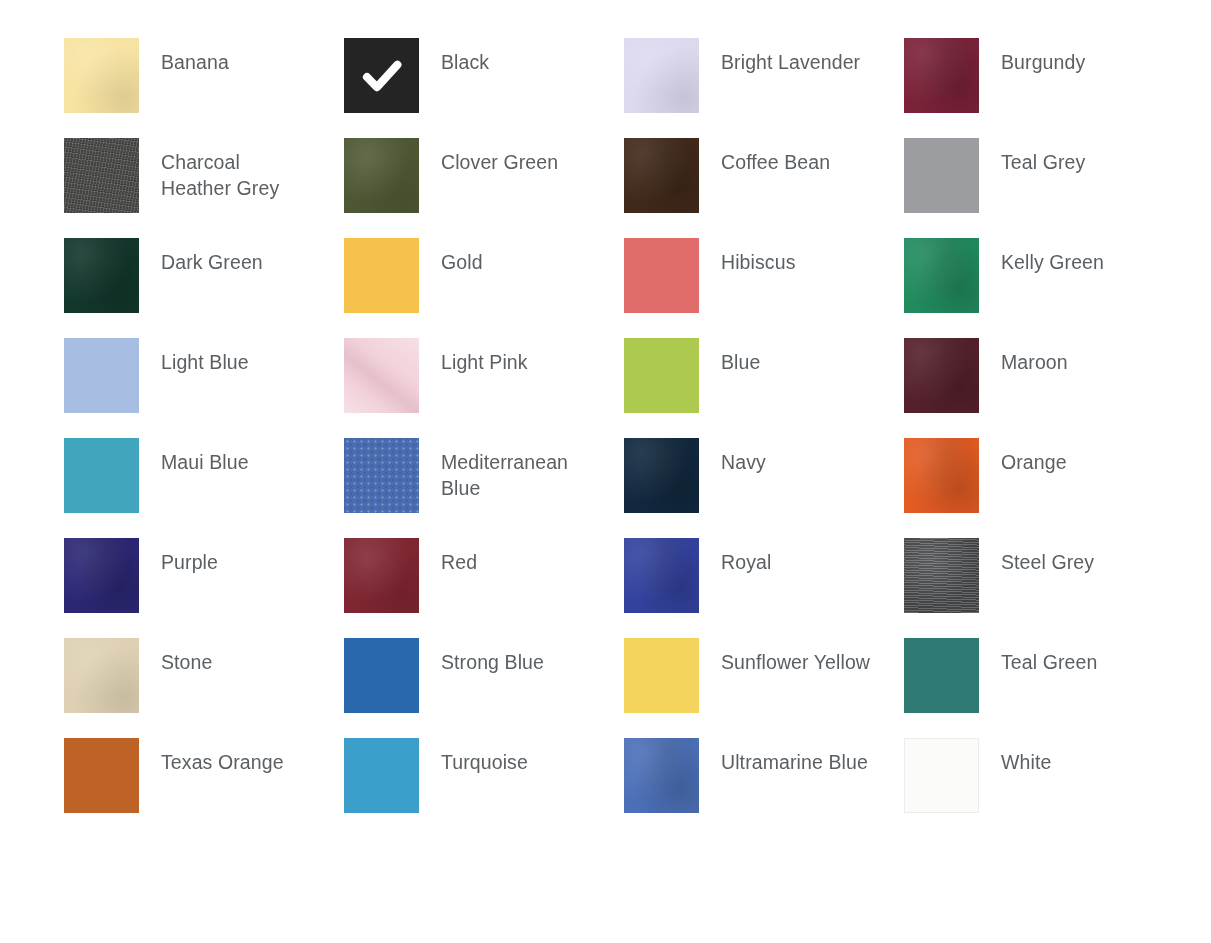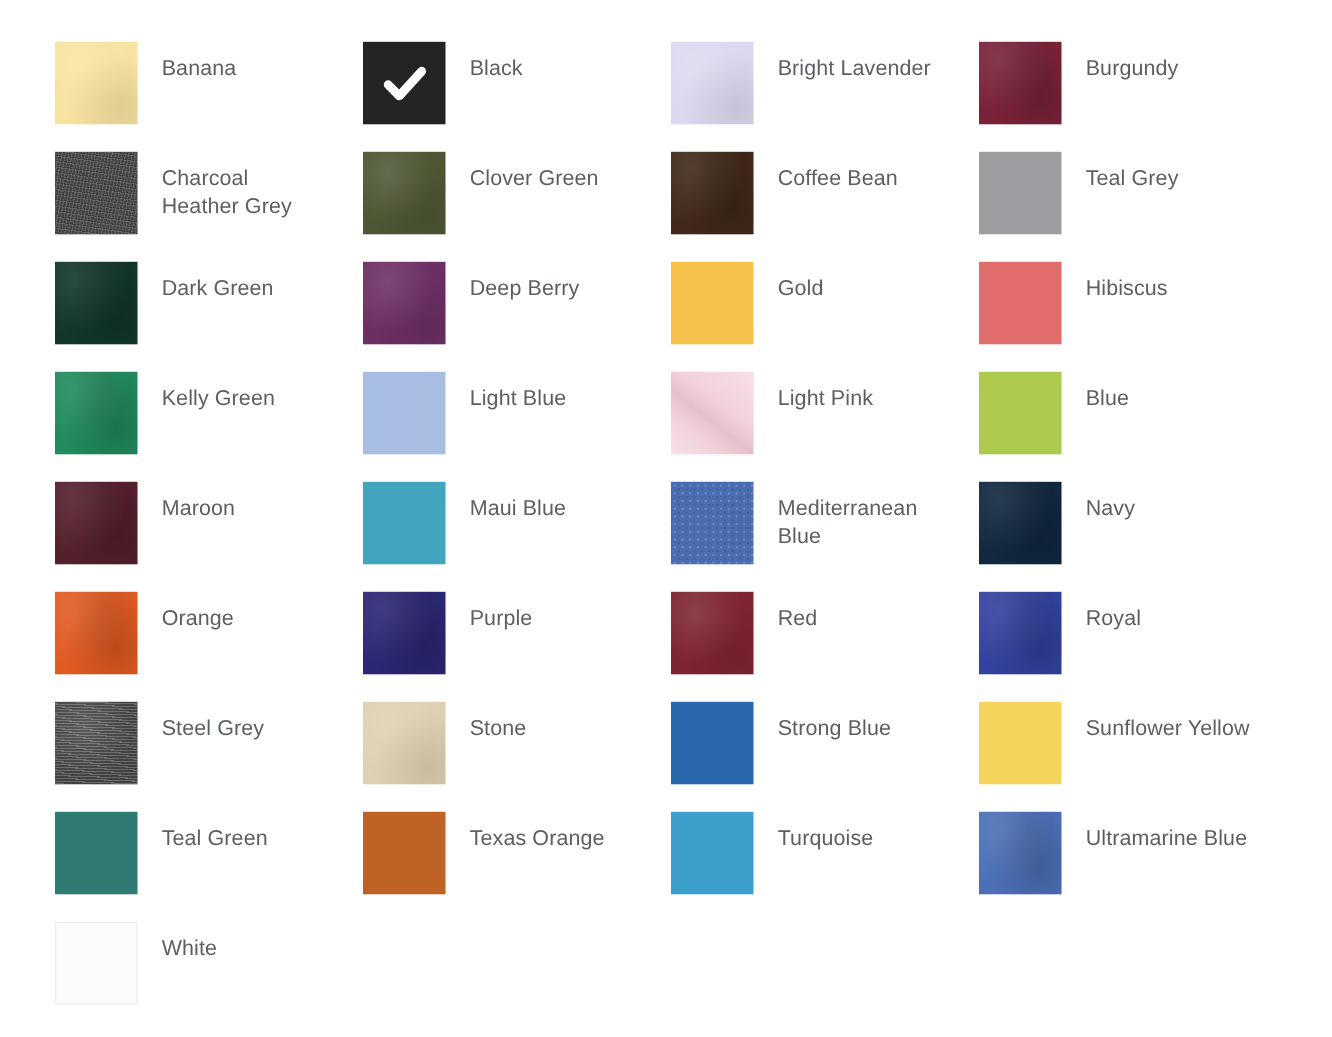--- a/index.html
+++ b/index.html
@@ -12,21 +12,21 @@
     height: 943px;
     font-family: "Liberation Sans", sans-serif;
     -webkit-font-smoothing: antialiased;
   }
 
   #swatch-grid {
     position: relative;
     width: 1211px;
     height: 943px;
     box-sizing: border-box;
-    padding: 38px 0 0 50px;
+    padding: 38px 0 0 64px;
     display: grid;
     grid-template-columns: repeat(4, 280px);
     grid-auto-rows: 100px;
     align-content: start;
   }
 
   .swatch-option {
     display: flex;
     align-items: flex-start;
     gap: 22px;
@@ -163,24 +163,20 @@
     </div>
     <div class="swatch-option">
       <div class="swatch-chip " style="background: rgb(155, 157, 160);"></div>
       <span class="swatch-label">Teal Grey</span>
     </div>
     <div class="swatch-option">
       <div class="swatch-chip tex-mottle" style="background: rgb(18, 55, 44);"></div>
       <span class="swatch-label">Dark Green</span>
     </div>
     <div class="swatch-option">
-      <div class="swatch-chip tex-soft" style="background: rgb(108, 47, 99);"></div>
-      <span class="swatch-label">Deep Berry</span>
-    </div>
-    <div class="swatch-option">
       <div class="swatch-chip " style="background: rgb(246, 194, 76);"></div>
       <span class="swatch-label">Gold</span>
     </div>
     <div class="swatch-option">
       <div class="swatch-chip " style="background: rgb(224, 109, 108);"></div>
       <span class="swatch-label">Hibiscus</span>
     </div>
     <div class="swatch-option">
       <div class="swatch-chip tex-mottle" style="background: rgb(33, 139, 94);"></div>
       <span class="swatch-label">Kelly Green</span>

